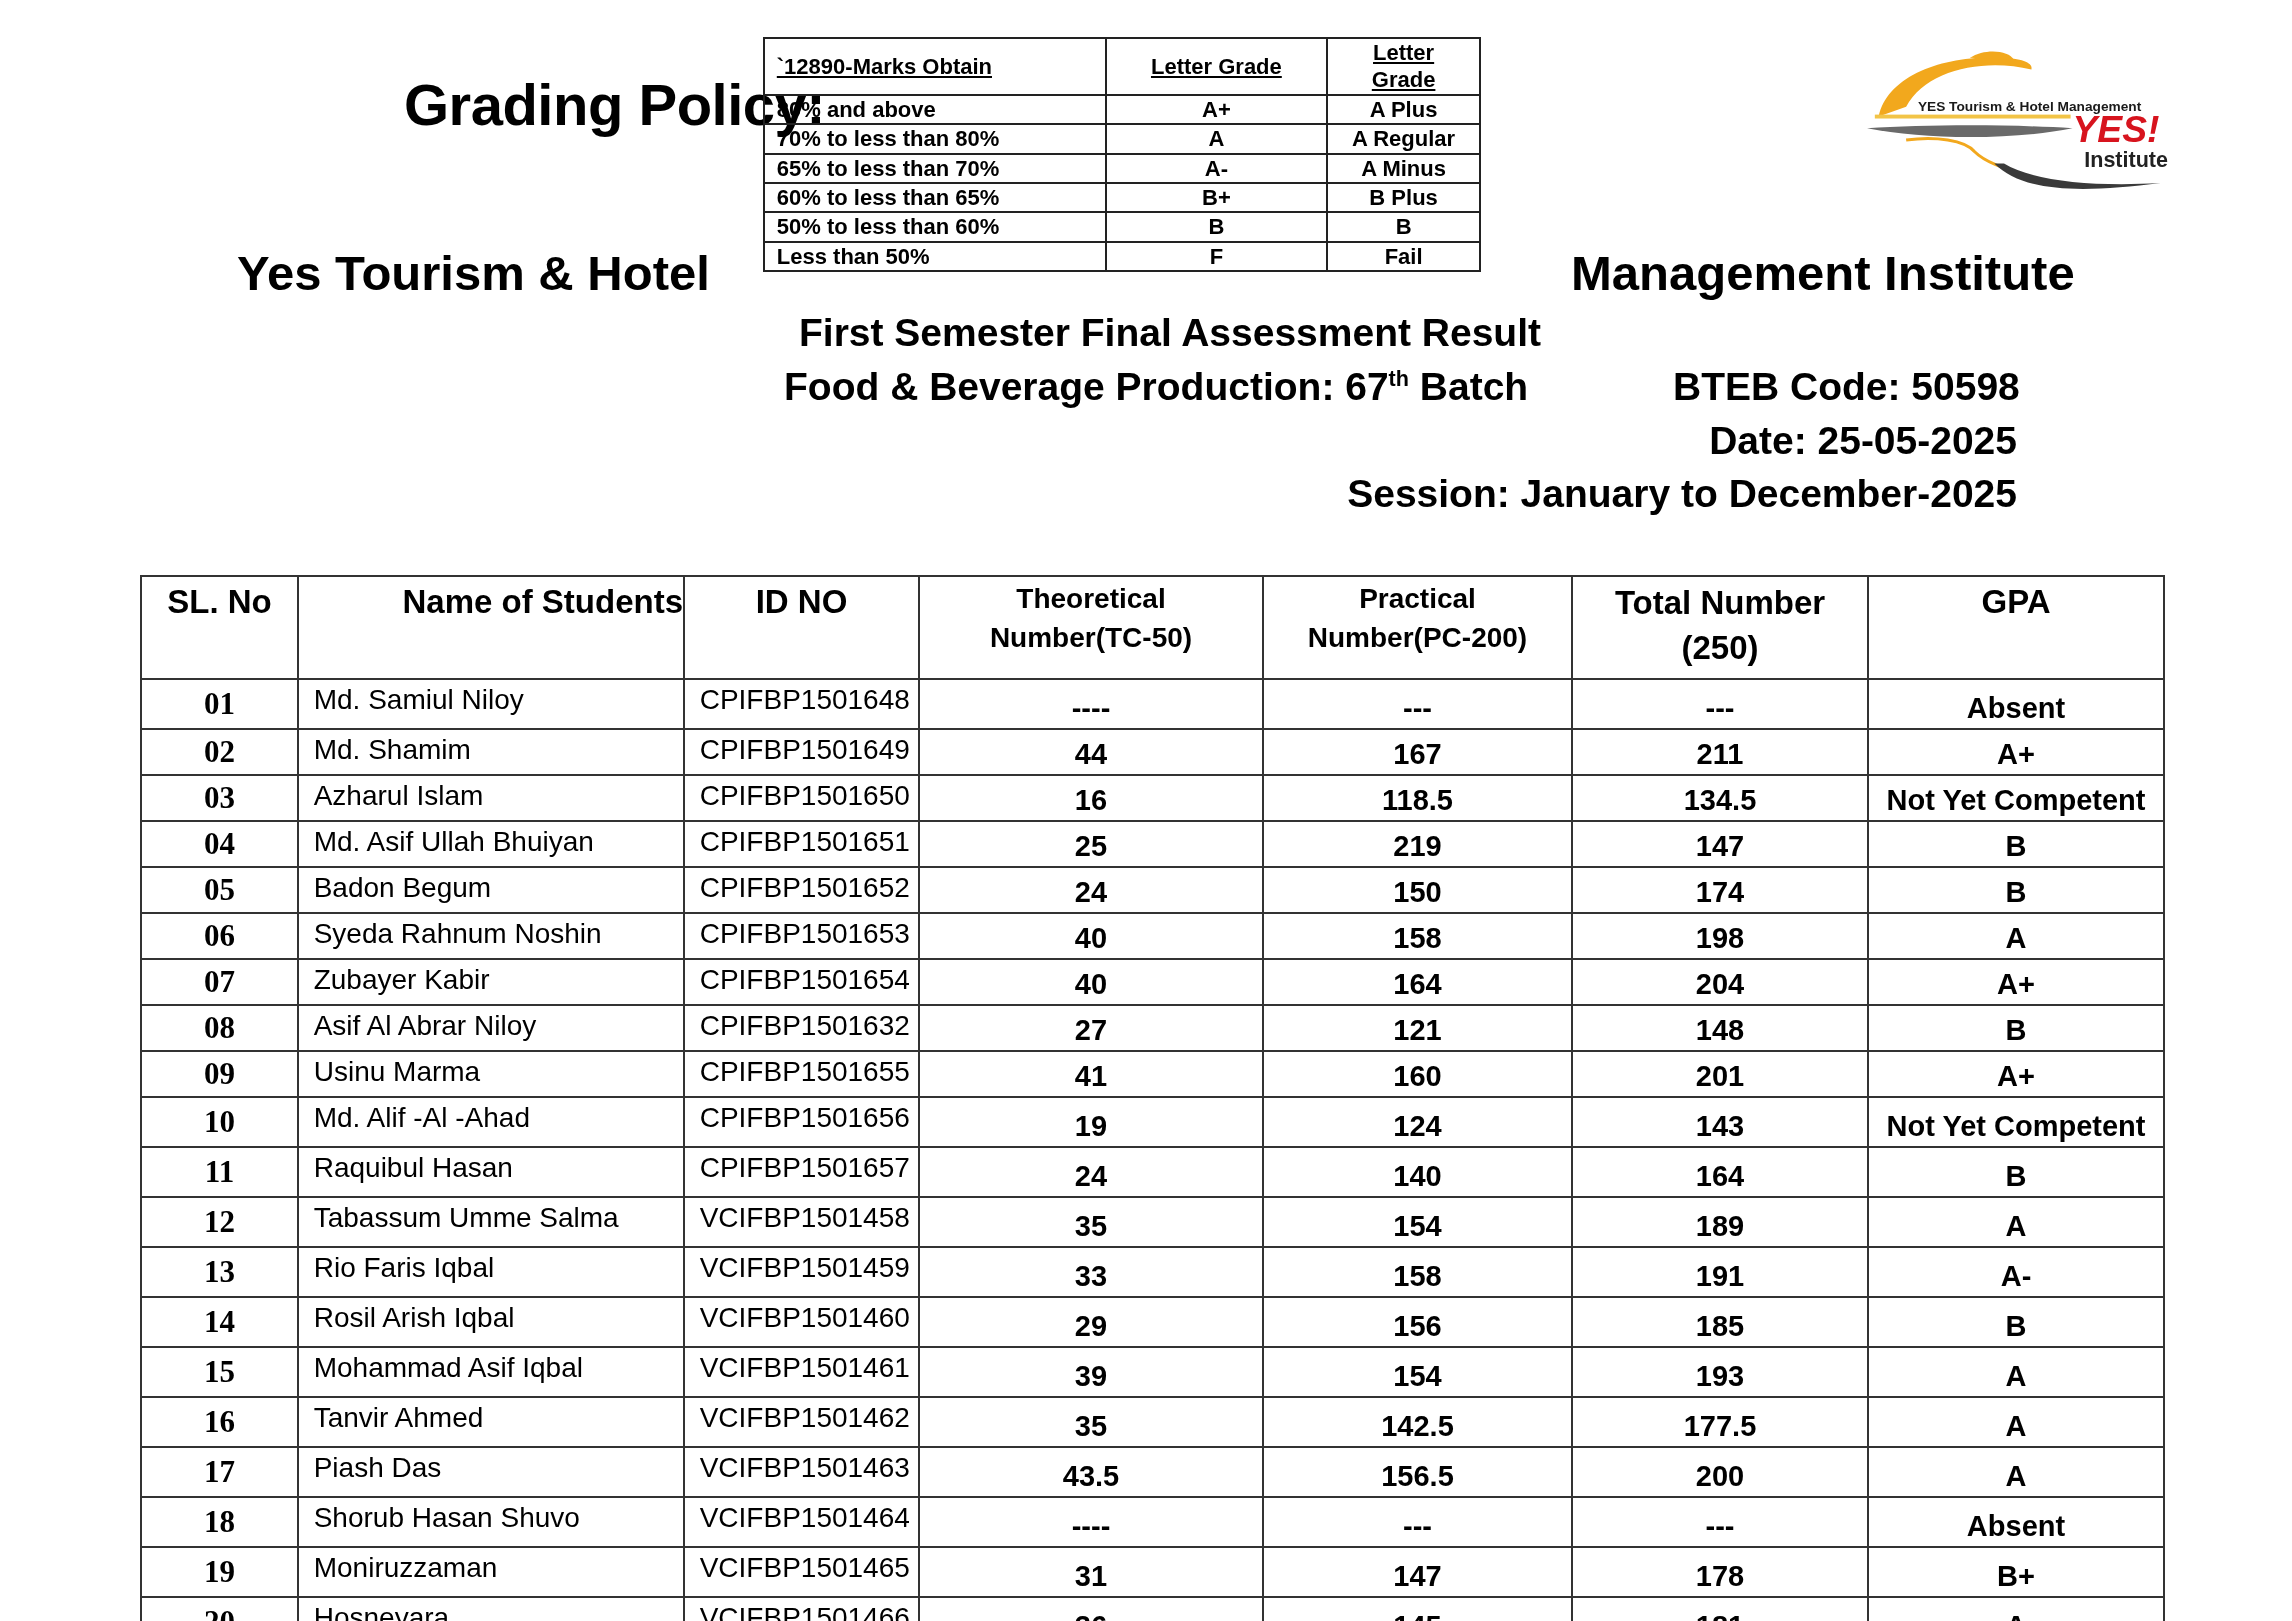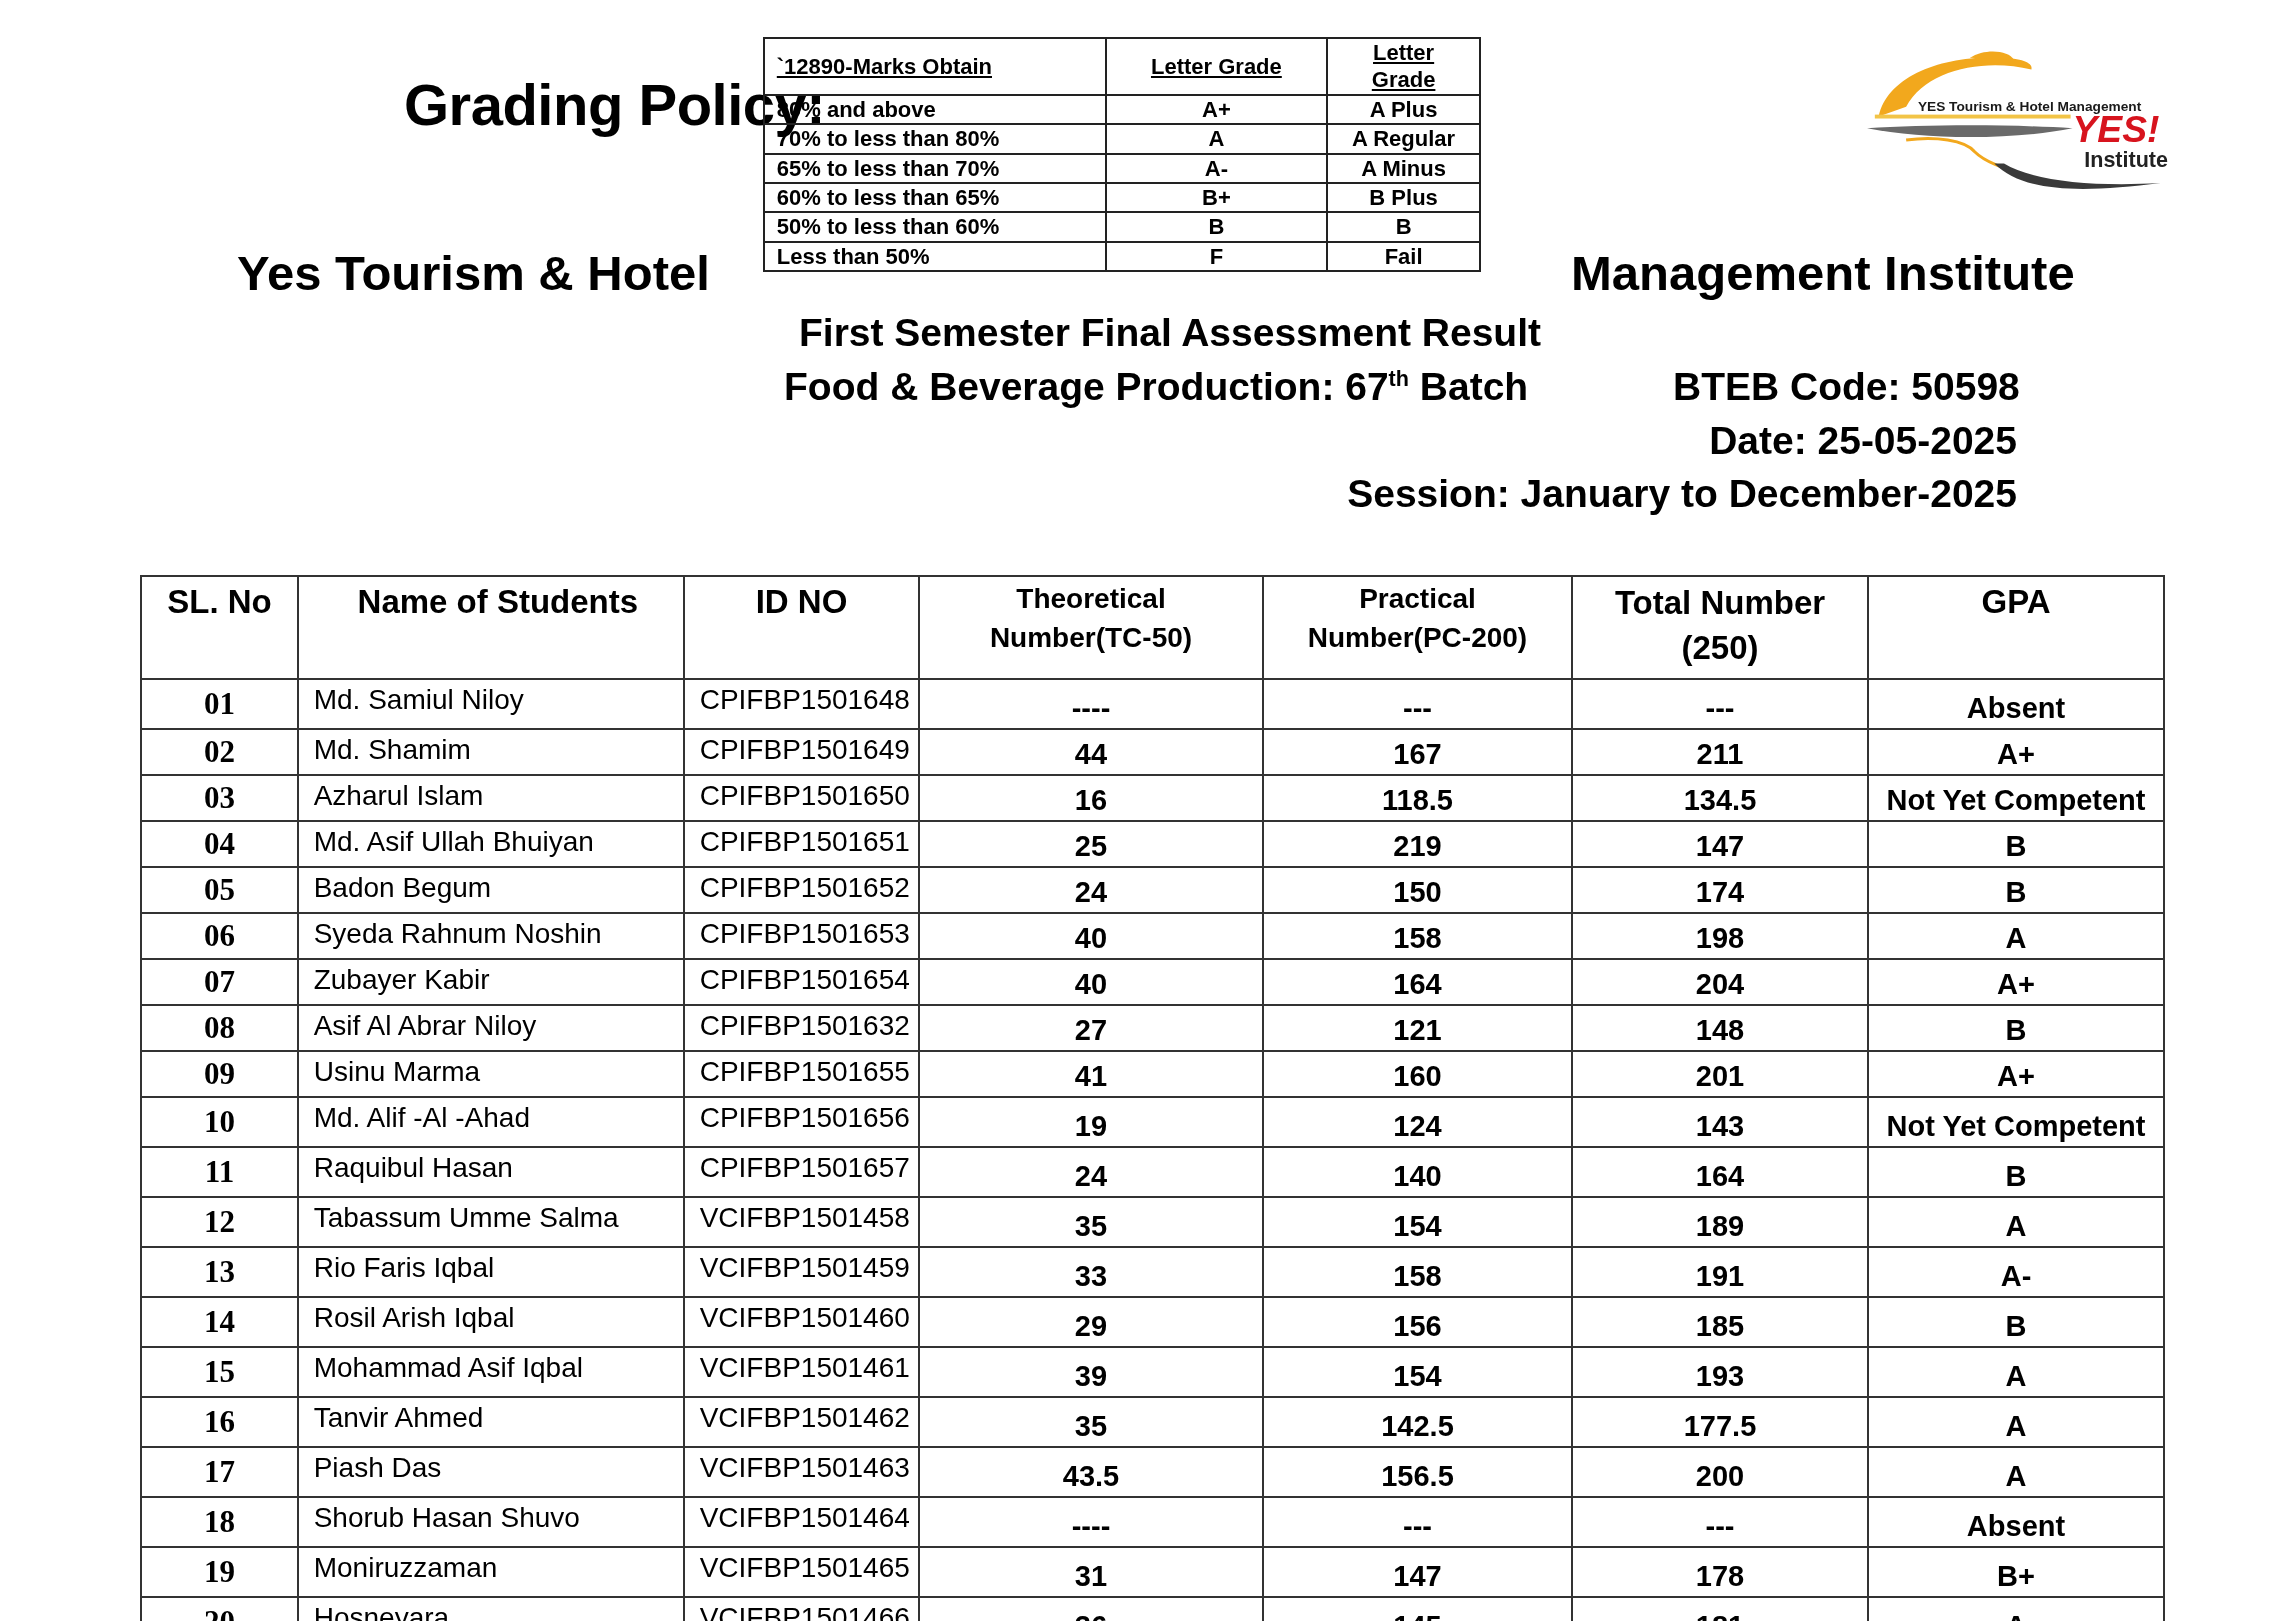--- a/index.html
+++ b/index.html
@@ -25,21 +25,21 @@
   #batch { left:784px; top:365px; font-size:39px; font-weight:bold; }
   #batch sup { font-size:21.6px;margin-top:44px; }
   #bteb { left:1673px; top:365px; font-size:39px; font-weight:bold; }
   #date { right:276px; top:419px; font-size:39px; font-weight:bold; }
   #session { right:276px; top:472px; font-size:39px; font-weight:bold; }
 
   table.results { position:absolute; left:140px; top:575px; border-collapse:collapse; font-size:28px; }
   table.results th, table.results td { border:2px solid #333; padding:0; }
   table.results th { font-weight:bold; vertical-align:top; height:95px; font-size:33px; padding-top:5.9px; }
   table.results th.small { font-size:28px; line-height:39px; padding-top:2px; }
-  table.results th.left { text-align:center; padding-left:13.7px; }
+  table.results th.left { text-align:right; padding-left:13.7px; }
   table.results th.center { text-align:center; }
   table.results td { height:44px; }
   table.results td.sl { text-align:center; font-family:"Liberation Serif", serif; font-weight:bold; font-size:31px; }
   table.results td.name { text-align:left; padding-left:14.7px; font-size:28px; vertical-align:top; line-height:39px; }
   table.results td.id { text-align:left; padding-left:14.7px; font-size:28px; vertical-align:top; line-height:39px; }
   table.results td.num { text-align:center; font-weight:bold; font-size:29px; vertical-align:bottom; line-height:39px; }
   table.results tr.tall td { height:48px; }
 </style>
 </head>
 <body>

